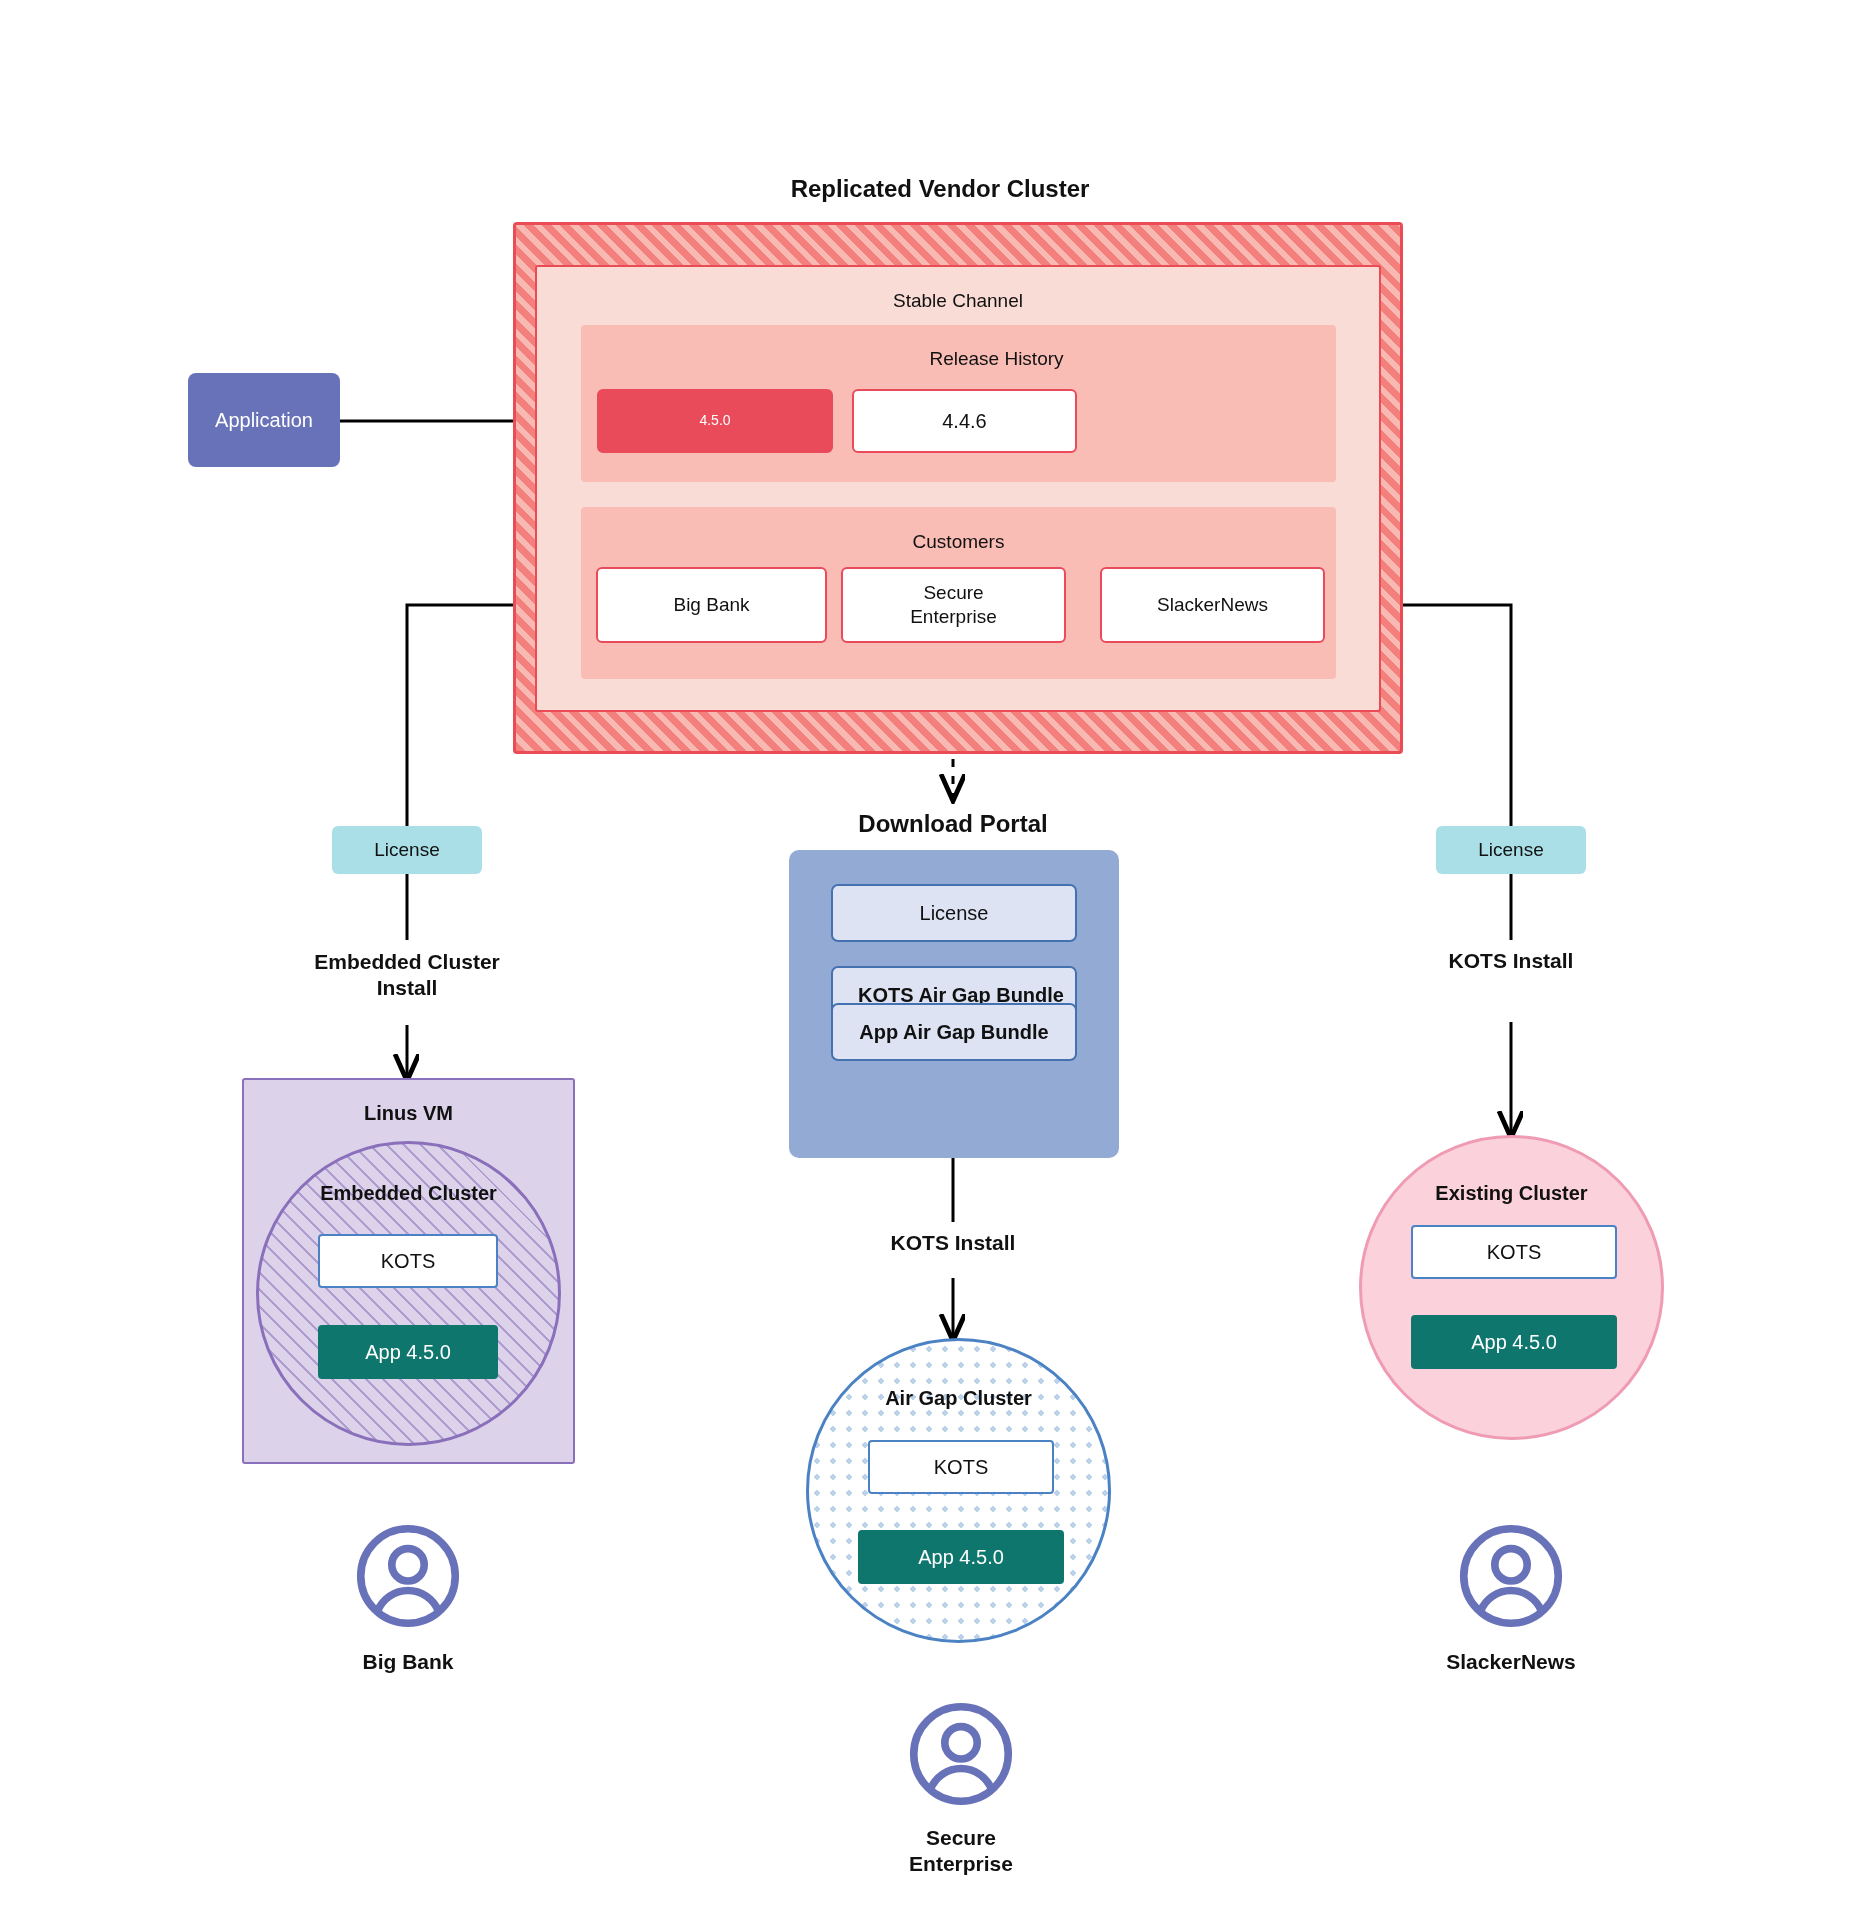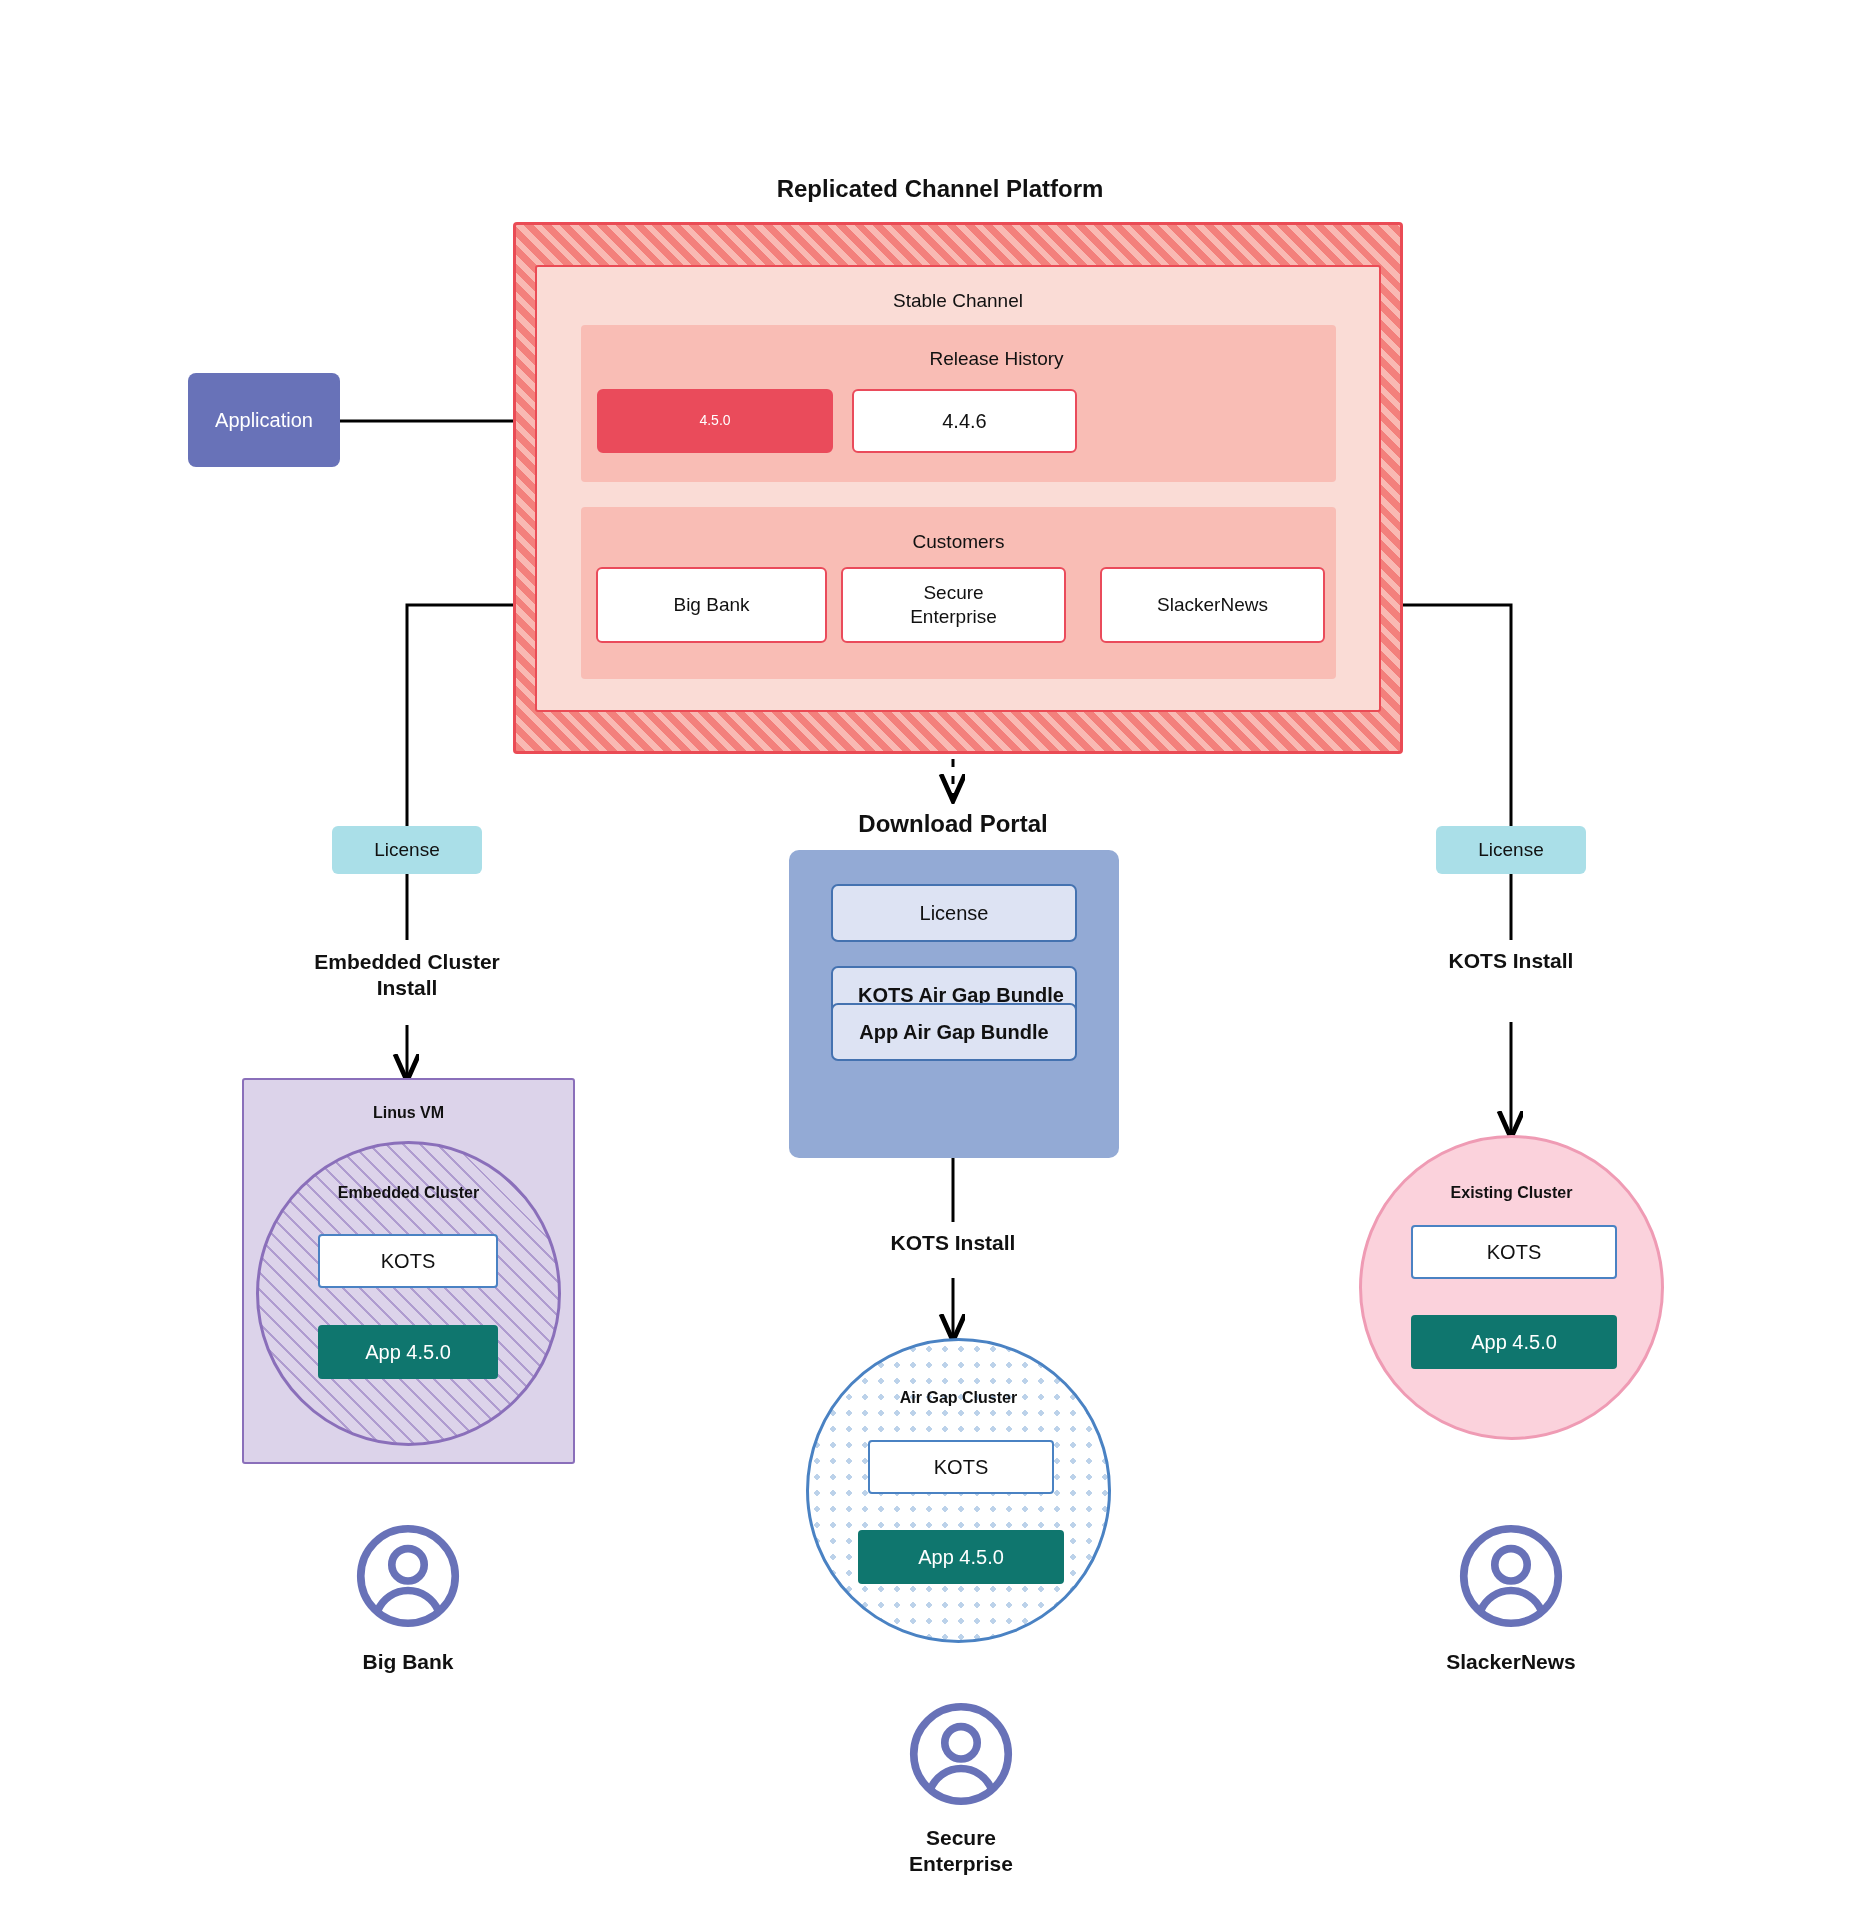--- a/index.html
+++ b/index.html
@@ -18,21 +18,21 @@
   .abs{position:absolute;box-sizing:border-box;}
   .ctr{
     display:flex;align-items:center;justify-content:center;
     text-align:center;line-height:1.25;
   }
 
   
   .title-lg{font-size:24px;font-weight:700;color:#111;}
   .label-md{font-size:21px;font-weight:700;color:#111;}
   .label-sm{font-size:19px;font-weight:400;color:#111;}
-  .label-sm-b{font-size:16px;font-weight:700;color:#111;}
+  .label-sm-b{font-size:20px;font-weight:700;color:#111;}
 
   
   .platform{
     border:3px solid #ea4b55;
     border-radius:4px;
     background-color:#f3807c;
     background-image:repeating-linear-gradient(
       45deg,
       #f3807c 0px, #f3807c 7px,
       #f9b9b3 7px, #f9b9b3 13px
@@ -178,21 +178,21 @@
     <path class="ln" d="M1325 605 L1511 605 L1511 826"></path>
 
     <path class="ln" d="M1511 874 L1511 940"></path>
     <path class="ln" d="M1511 1022 L1511 1135" marker-end="url(#arr)"></path>
 
     <path class="ln-d" d="M407 1288 L407 1325" marker-end="url(#arr)"></path>
     <path class="ln-d" d="M961 1494 L961 1530" marker-end="url(#arr)"></path>
     <path class="ln-d" d="M1511 1279 L1511 1315" marker-end="url(#arr)"></path>
   </svg>
 
-  <div class="abs ctr title-lg" style="left:620px;top:172px;width:640px;height:34px;">Replicated Channel Platform</div>
+  <div class="abs ctr title-lg" style="left:620px;top:172px;width:640px;height:34px;">Replicated Vendor Cluster</div>
 
   <div class="abs platform" style="left:513px;top:222px;width:890px;height:532px;"></div>
 
   <div class="abs channel" style="left:535px;top:265px;width:846px;height:447px;"></div>
   <div class="abs ctr label-sm" style="left:535px;top:288px;width:846px;height:26px;">Stable Channel</div>
 
   <div class="abs subpanel" style="left:581px;top:325px;width:755px;height:157px;"></div>
   <div class="abs ctr label-sm" style="left:581px;top:346px;width:831px;height:26px;">Release History</div>
 
   <div class="abs ctr release-current" style="left:597px;top:389px;width:236px;height:64px;">4.5.0</div>

